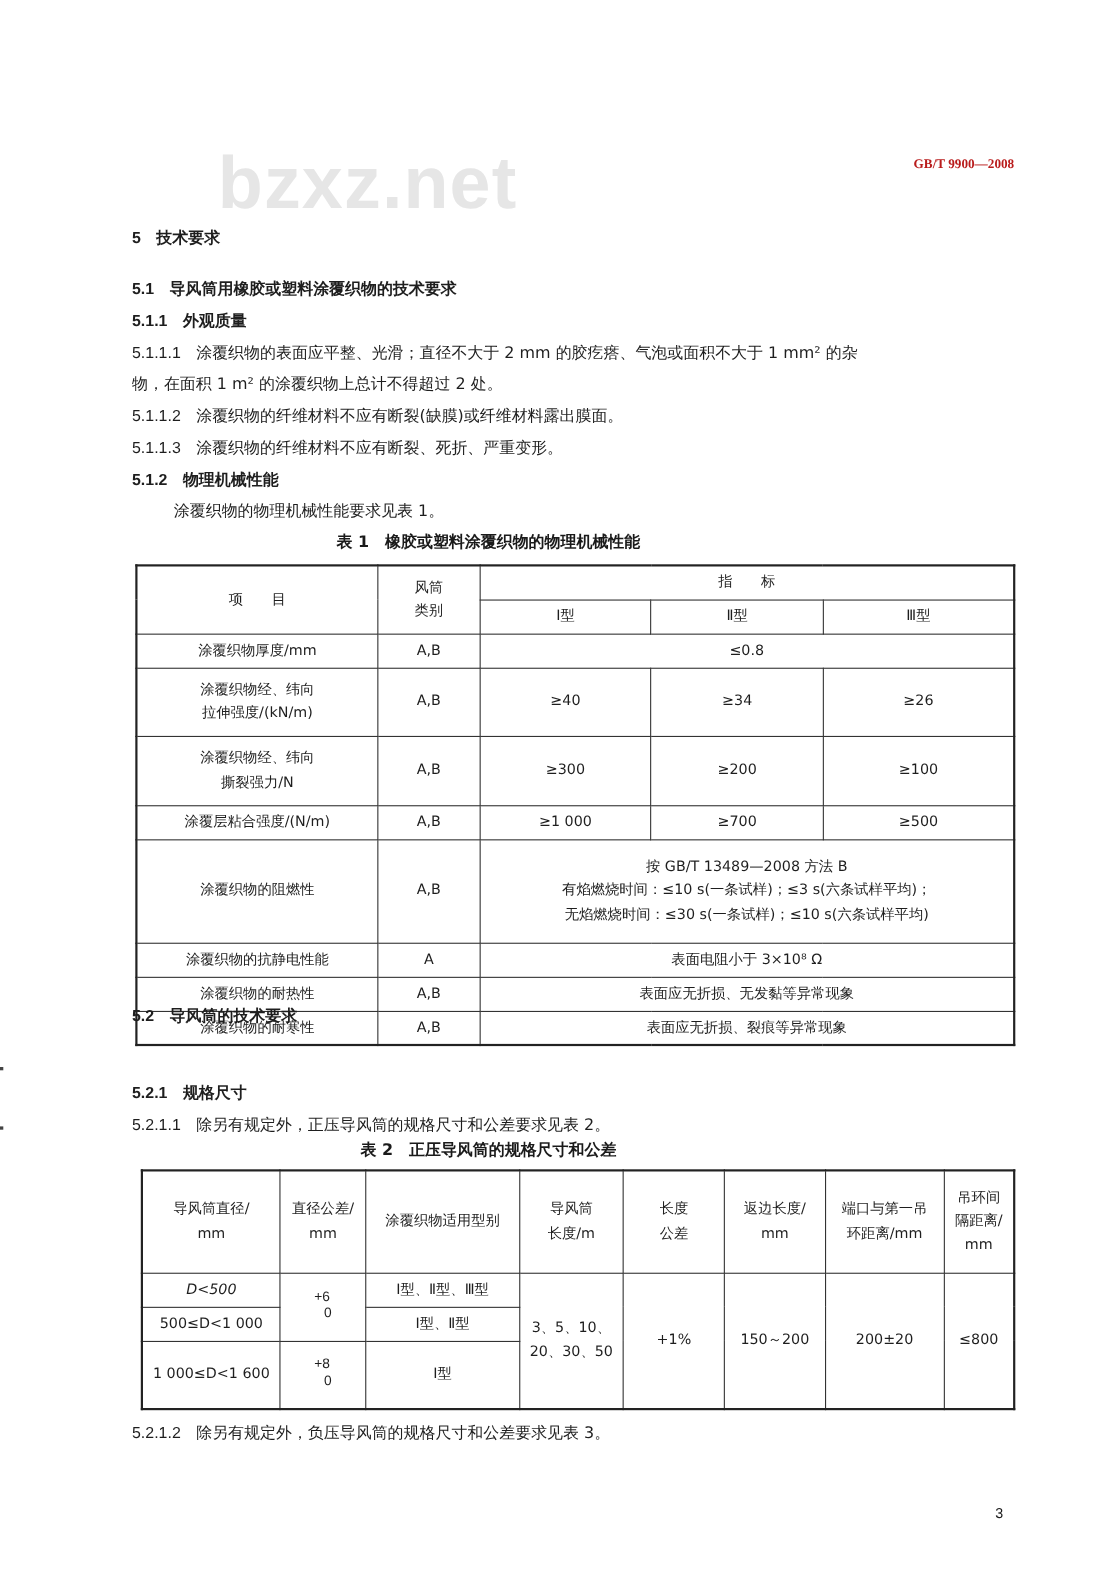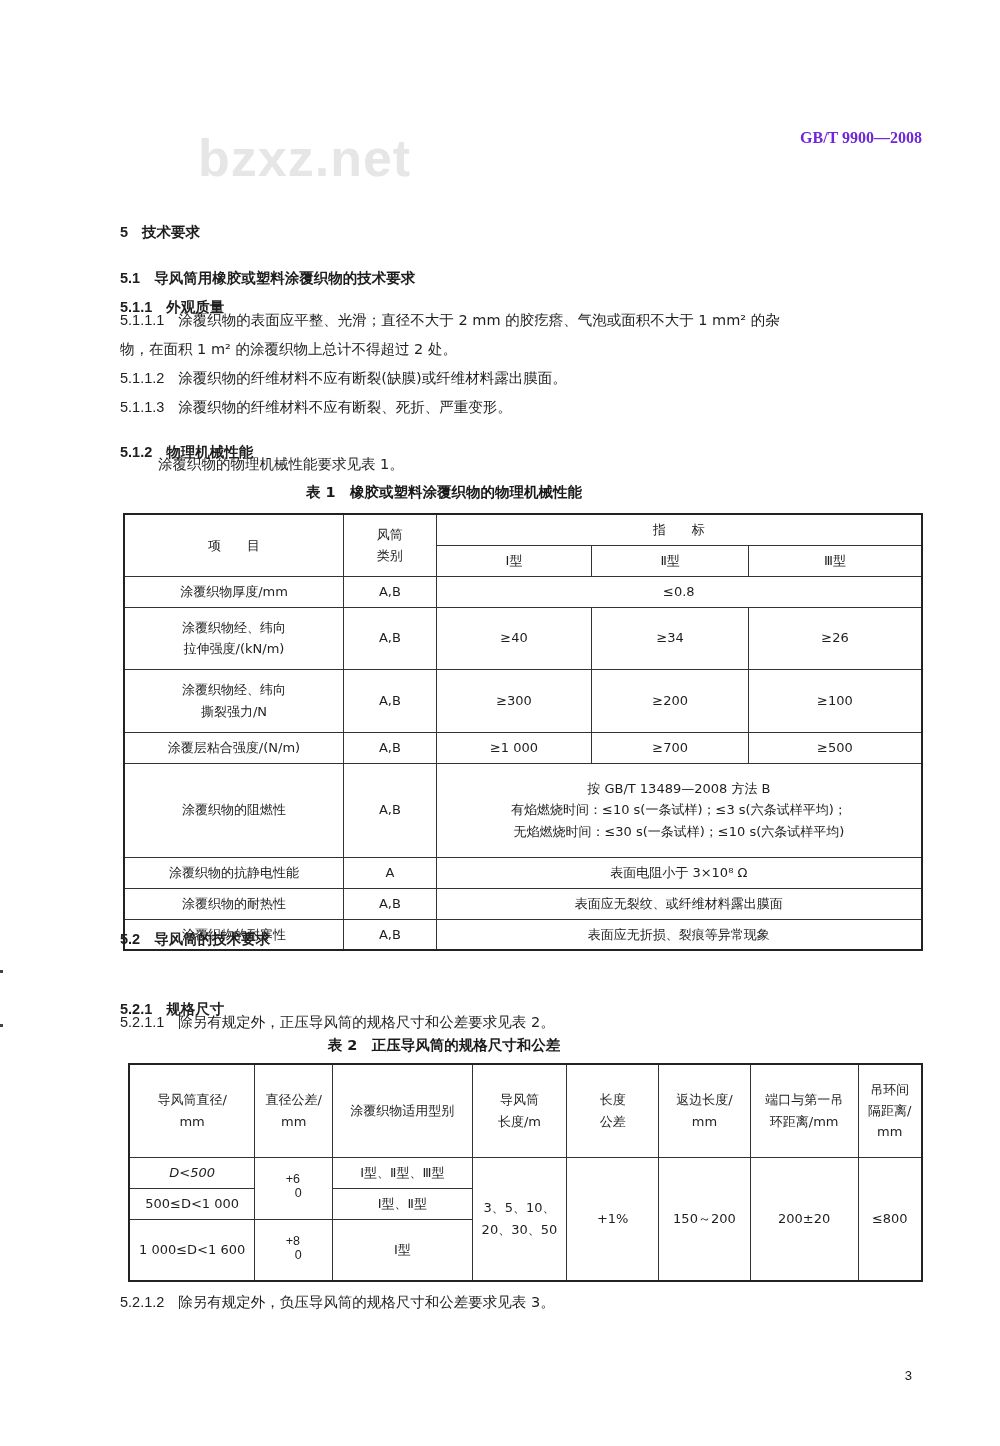--- a/index.html
+++ b/index.html
@@ -1,23 +1,23 @@
 <!DOCTYPE html>
 <html><head>
 <meta charset="utf-8">
 <style>
   html, body { margin: 0; padding: 0; background: #ffffff; }
   body { width: 1000px; height: 1446px; position: relative; overflow: hidden;
          font-family: "DejaVu Sans", sans-serif; color: #1a1a1a; }
   .watermark { position: absolute; left: 198px; top: 128px; font-family: "Liberation Sans", sans-serif;
-               font-weight: bold; font-size: 52px; color: #e6e6e6; letter-spacing: 1px; }
-  .std-code { position: absolute; right: 78px; top: 129px; font-family: "Liberation Serif", serif;
-              font-weight: bold; font-size: 16px; color: #6d28d9; }
+               font-weight: bold; font-size: 67px; color: #e6e6e6; letter-spacing: 1px; }
+  .std-code { position: absolute; right: 78px; top: 142px; font-family: "Liberation Serif", serif;
+              font-weight: bold; font-size: 12px; color: #b91c1c; }
   .line { position: absolute; left: 120px; font-size: 14.5px; white-space: nowrap; color: #1e1e1e; }
-  .h { font-weight: bold; margin-top: 16px; }
+  .h { font-weight: bold; }
   .num { display: inline-block; margin-right: 14px; font-family: "Liberation Sans", sans-serif; font-weight: bold; }
   .num.n { font-weight: normal; }
   .caption { position: absolute; left: 0; width: 888px; text-align: center; font-weight: bold; font-size: 14.5px; }
   table { position: absolute; border-collapse: collapse; font-size: 13px; color: #1e1e1e; }
   td { border: 1px solid #333; text-align: center; vertical-align: middle; padding: 0; line-height: 1.65; }
   table.t1 { left: 123px; top: 513px; width: 800px; border: 2px solid #222; }
   table.t2 { left: 128px; top: 1063px; width: 795px; border: 2px solid #222; }
   .tol { display: inline-block; text-align: left; line-height: 1.15; font-size: 12.5px; font-family: "Liberation Sans", sans-serif; }
   .page-no { position: absolute; right: 88px; top: 1368px; font-size: 13px; font-family: "Liberation Sans", sans-serif; }
   .margin-dot { position: absolute; left: 0; width: 3px; height: 3px; background: #444; }
@@ -118,21 +118,21 @@
     </td>
   </tr>
   <tr style="height:31px">
     <td>涂覆织物的抗静电性能</td>
     <td>A</td>
     <td colspan="3">表面电阻小于 3×10⁸ Ω</td>
   </tr>
   <tr style="height:31px">
     <td>涂覆织物的耐热性</td>
     <td>A,B</td>
-    <td colspan="3">表面应无裂纹、或纤维材料露出膜面</td>
+    <td colspan="3">表面应无折损、无发黏等异常现象</td>
   </tr>
   <tr style="height:31px">
     <td>涂覆织物的耐寒性</td>
     <td>A,B</td>
     <td colspan="3">表面应无折损、裂痕等异常现象</td>
   </tr>
 </tbody>
   </table>
 
 <div class="margin-dot" style="top:970px"></div>

